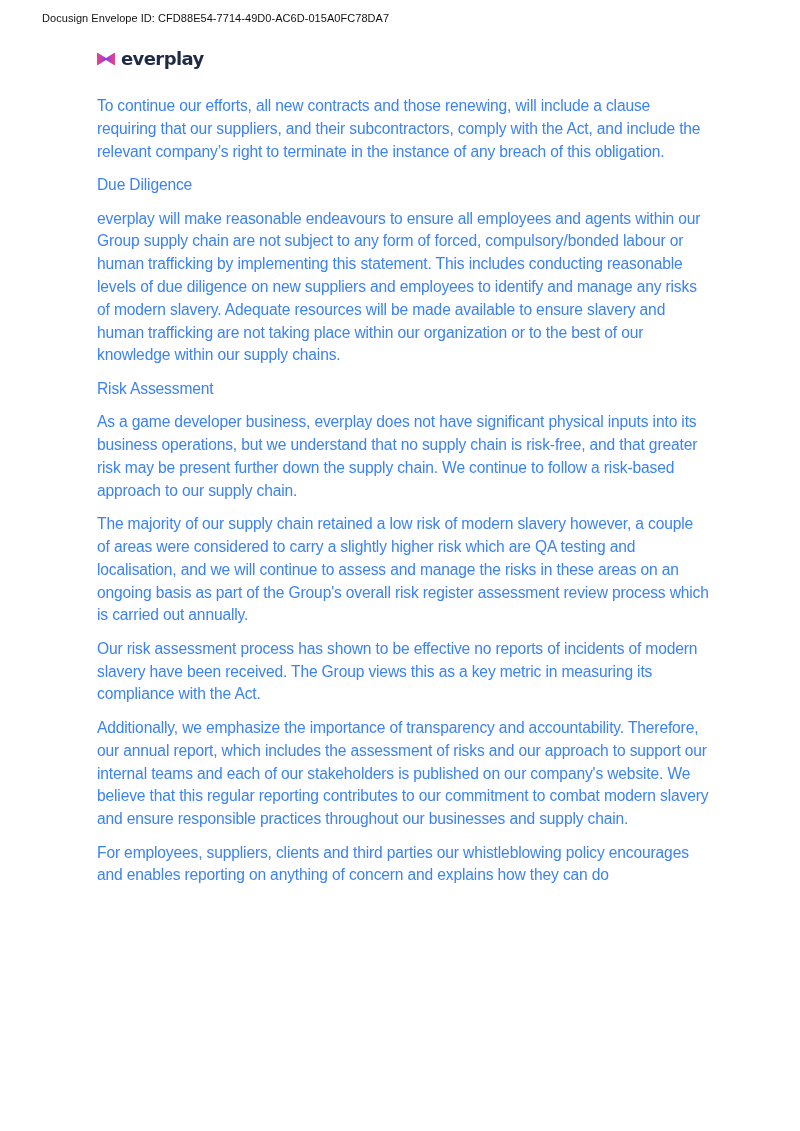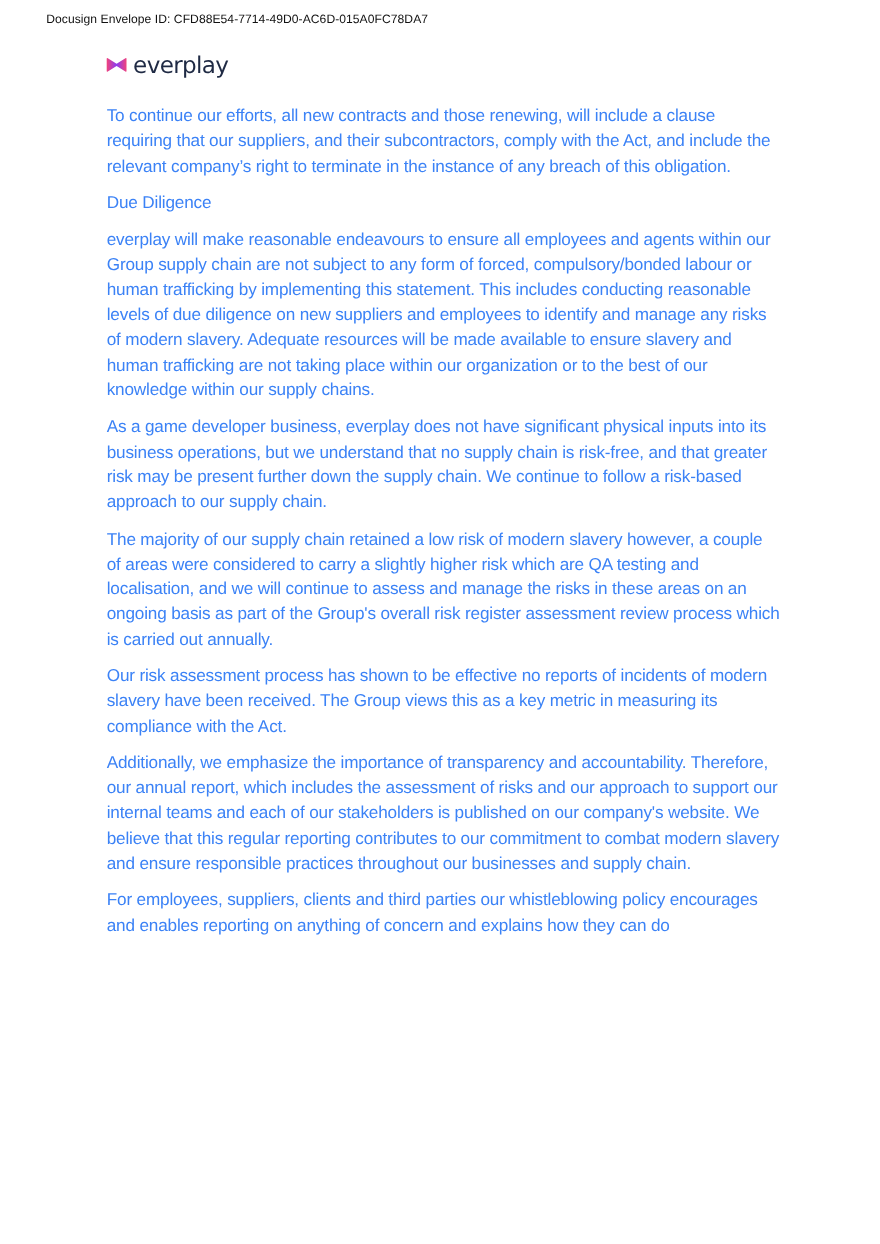--- a/index.html
+++ b/index.html
@@ -7,22 +7,22 @@
   .envelope {
     position: absolute; left: 22px; top: 12px;
     font-family: "Liberation Sans", sans-serif; font-size: 11px; color: #111;
     letter-spacing: 0.05px;
     margin-left: 20px;
   }
   .logo {
     position: absolute; left: 96px; top: 46px; display: flex; align-items: center; gap: 5px;
   }
   .logo-text {
-    font-family: "DejaVu Sans", sans-serif; font-size: 21px; color: #1f2a44;
-    letter-spacing: -0.6px; line-height: 26px; font-weight: 400;
+    font-family: "DejaVu Sans", sans-serif; font-size: 18px; color: #1f2a44;
+    letter-spacing: -0.6px; line-height: 26px; font-weight: 700;
   }
   .content {
     position: absolute; left: 97px; top: 95px; width: 612px;
     font-family: "Liberation Sans", sans-serif; font-size: 15.6px; line-height: 22.8px;
     color: #3b82f6; letter-spacing: -0.15px;
   }
   .content p { margin: 0 0 10.7px 0; }
   .content h3 { margin: 0 0 10.7px 0; font-size: 15.6px; line-height: 22.8px; font-weight: normal; }
 </style>
 </head>
@@ -43,18 +43,19 @@
       <path d="M1 1.5 Q1 0.5 2 1 L10 6 L18 1 Q19 0.5 19 1.5 L19 12.5 Q19 13.5 18 13 L10 8 L2 13 Q1 13.5 1 12.5 Z" fill="url(#bt)"></path>
     </svg>
   </span>
   <span class="logo-text">everplay</span>
 </div>
 
 <div class="content">
   <p>To continue our efforts, all new contracts and those renewing, will include a clause requiring that our suppliers, and their subcontractors, comply with the Act, and include the relevant company’s right to terminate in the instance of any breach of this obligation.</p>
   <h3>Due Diligence</h3>
   <p>everplay will make reasonable endeavours to ensure all employees and agents within our Group supply chain are not subject to any form of forced, compulsory/bonded labour or human trafficking by implementing this statement. This includes conducting reasonable levels of due diligence on new suppliers and employees to identify and manage any risks of modern slavery. Adequate resources will be made available to ensure slavery and human trafficking are not taking place within our organization or to the best of our knowledge within our supply chains.</p>
+  <h3>Risk Assessment</h3>
   <p>As a game developer business, everplay does not have significant physical inputs into its business operations, but we understand that no supply chain is risk-free, and that greater risk may be present further down the supply chain. We continue to follow a risk-based approach to our supply chain.</p>
   <p>The majority of our supply chain retained a low risk of modern slavery however, a couple of areas were considered to carry a slightly higher risk which are QA testing and localisation, and we will continue to assess and manage the risks in these areas on an ongoing basis as part of the Group's overall risk register assessment review process which is carried out annually.</p>
   <p>Our risk assessment process has shown to be effective no reports of incidents of modern slavery have been received. The Group views this as a key metric in measuring its compliance with the Act.</p>
   <p>Additionally, we emphasize the importance of transparency and accountability. Therefore, our annual report, which includes the assessment of risks and our approach to support our internal teams and each of our stakeholders is published on our company's website. We believe that this regular reporting contributes to our commitment to combat modern slavery and ensure responsible practices throughout our businesses and supply chain.</p>
   <p>For employees, suppliers, clients and third parties our whistleblowing policy encourages and enables reporting on anything of concern and explains how they can do</p>
 </div>
 
 </body></html>

